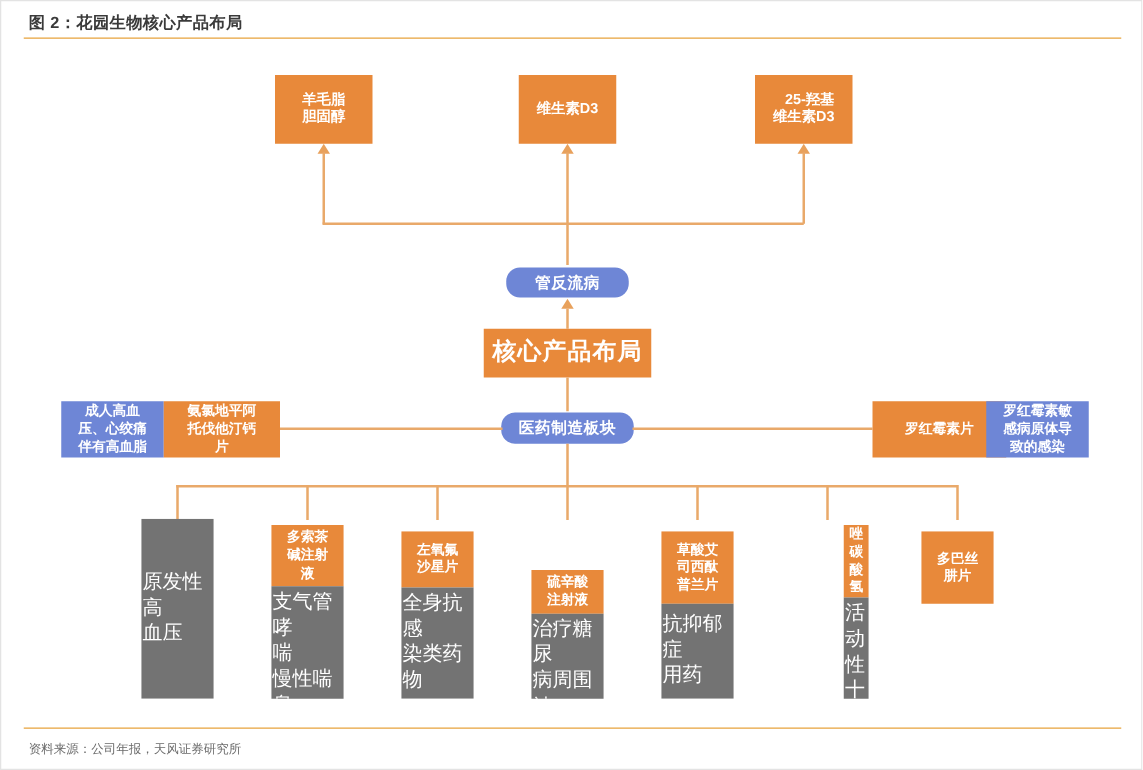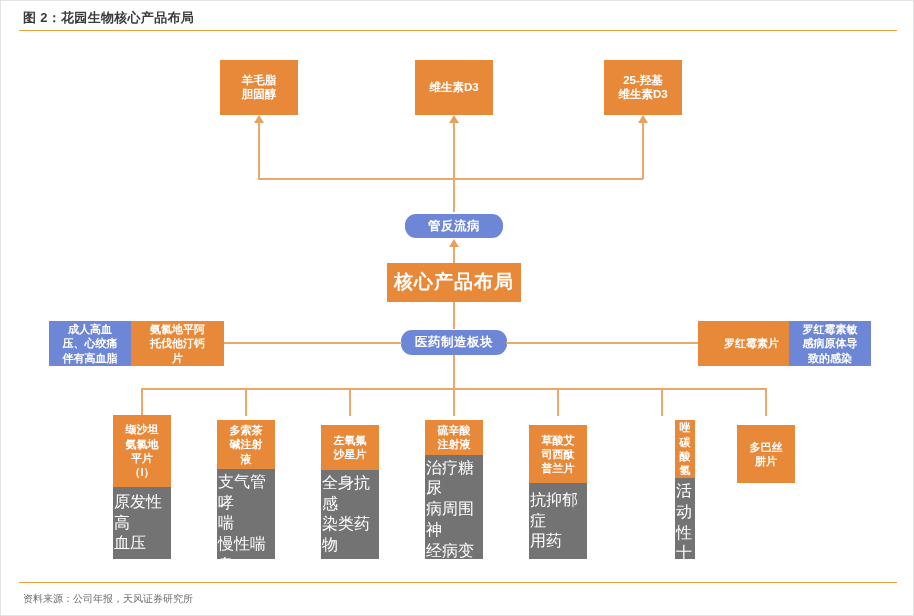--- a/index.html
+++ b/index.html
@@ -179,21 +179,21 @@
 <body>
 
 <div id="page">
 
   <div class="fig-title">图 2：花园生物核心产品布局</div>
   <div class="title-rule"></div>
 
   <div class="node orange top-box" style="left:219px; top:59px;">羊毛脂
 胆固醇</div>
   <div class="node orange top-box" style="left:414px; top:59px;">维生素D3</div>
-  <div class="node orange top-box" style="left:603px; top:59px;">25-羟基
+  <div class="node orange top-box" style="left:603px; top:59px;text-align:right;">25-羟基
 维生素D3</div>
 
   <div class="arrow-up" style="left:253px; top:114px;"></div>
   <div class="arrow-up" style="left:448px; top:114px;"></div>
   <div class="arrow-up" style="left:637px; top:114px;"></div>
 
   <div class="conn v" style="left:257px; top:121px; height:57px;"></div>
   <div class="conn v" style="left:452px; top:121px; height:90px;"></div>
   <div class="conn v" style="left:641px; top:121px; height:57px;"></div>
 
@@ -230,24 +230,20 @@
 
   <div class="conn v" style="left:140px; top:387px; height:28px;"></div>
   <div class="conn v" style="left:244px; top:387px; height:28px;"></div>
   <div class="conn v" style="left:348px; top:387px; height:28px;"></div>
   <div class="conn v" style="left:452px; top:387px; height:28px;"></div>
   <div class="conn v" style="left:556px; top:387px; height:28px;"></div>
   <div class="conn v" style="left:660px; top:387px; height:28px;"></div>
   <div class="conn v" style="left:764px; top:387px; height:28px;"></div>
 
   <div class="card" style="left:112px; top:414px; height:144px;">
-    <div class="card-head" style="height:72px;">缬沙坦
-氨氯地
-平片
-（I）</div>
     <div class="card-body">原发性高
 血压</div>
   </div>
 
   <div class="card" style="left:216px; top:419px; height:139px;">
     <div class="card-head" style="height:64px;">多索茶
 碱注射
 液</div>
     <div class="card-body">支气管哮
 喘
@@ -257,21 +253,21 @@
   </div>
 
   <div class="card" style="left:320px; top:424px; height:134px;">
     <div class="card-head" style="height:52px;">左氧氟
 沙星片</div>
     <div class="card-body">全身抗感
 染类药物</div>
   </div>
 
   <div class="card" style="left:424px; top:419px; height:139px;">
-    <div class="card-head" style="height:54px;">硫辛酸
+    <div class="card-head" style="height:54px;margin-top:36px;">硫辛酸
 注射液</div>
     <div class="card-body">治疗糖尿
 病周围神
 经病变引
 起的感觉
 异常</div>
   </div>
 
   <div class="card" style="left:528px; top:424px; height:134px;">
     <div class="card-head" style="height:58px;">草酸艾

